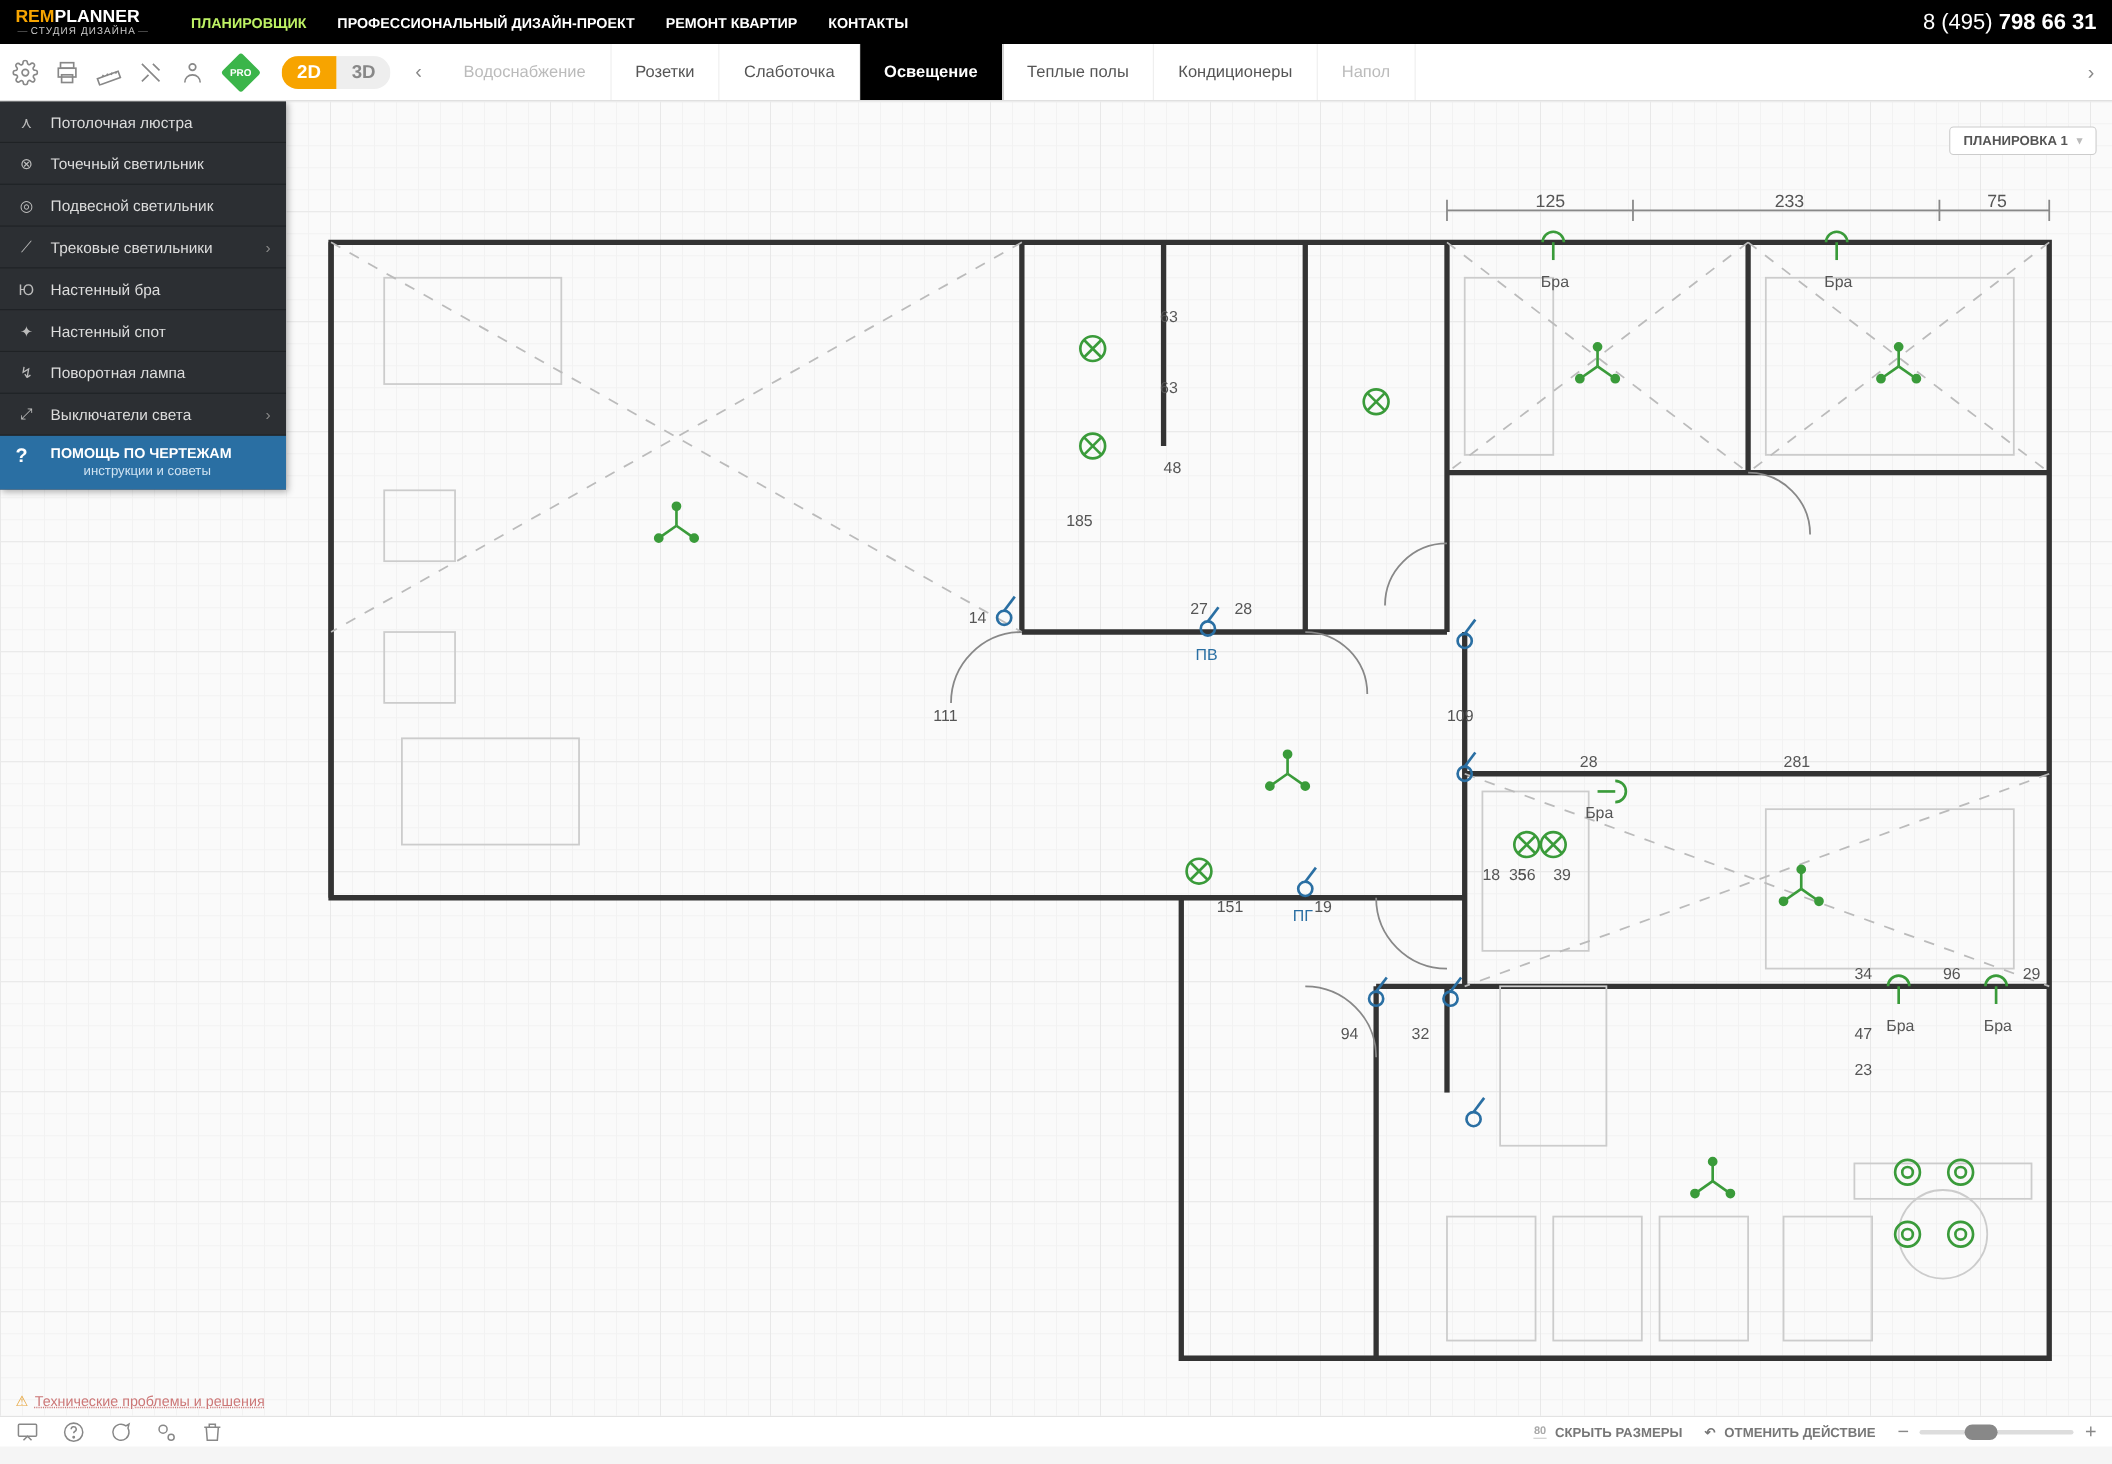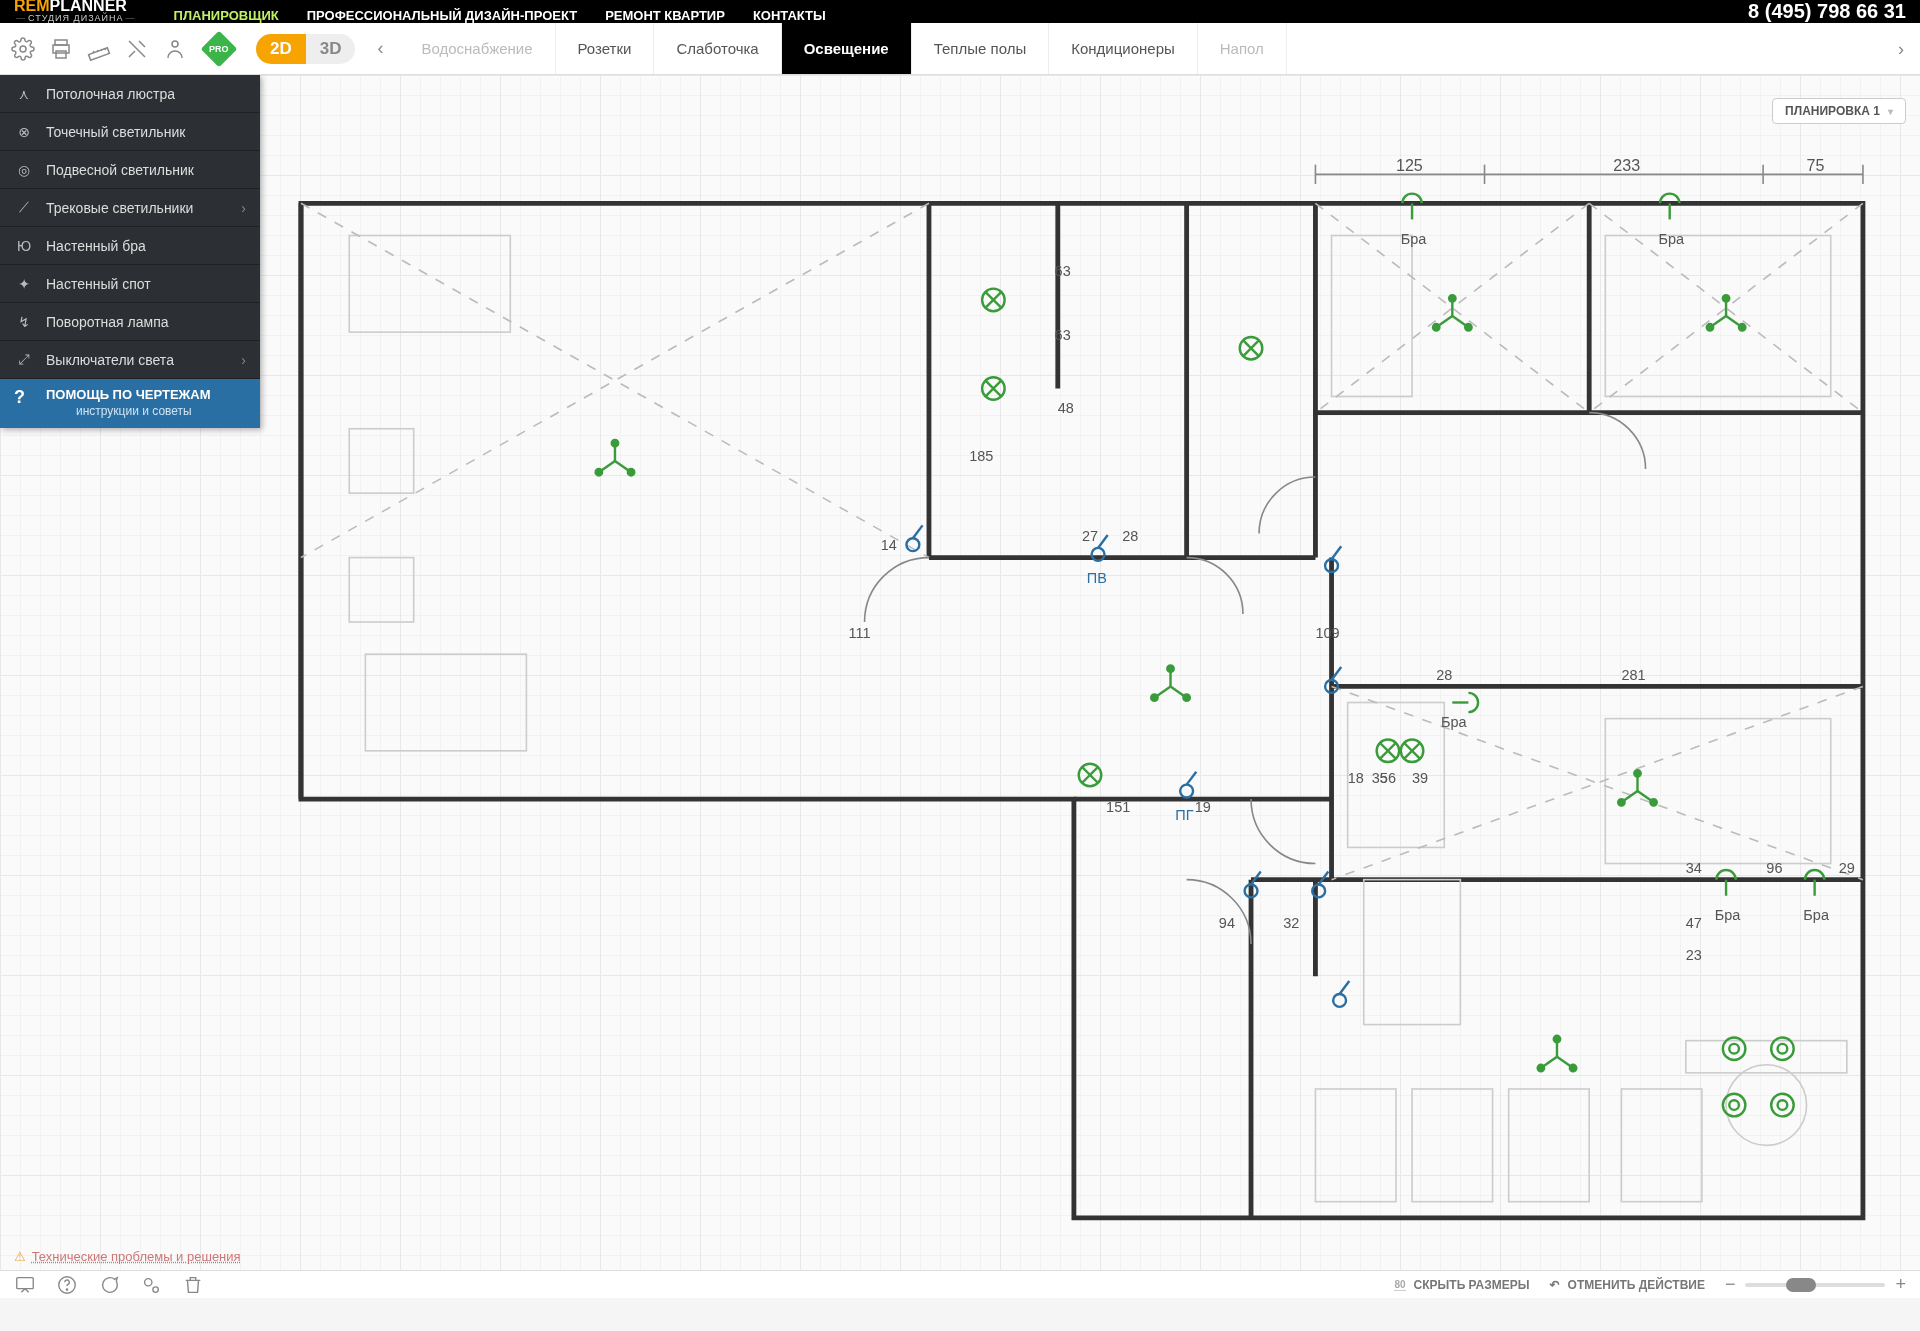--- a/index.html
+++ b/index.html
@@ -1,29 +1,29 @@
 <!DOCTYPE html>
 <html><head>
 <meta charset="utf-8">
 <style>
 * { margin:0; padding:0; box-sizing:border-box; font-family:Arial,Helvetica,sans-serif; }
 html,body { width:100%; height:100%; background:#f5f5f5; overflow:hidden; }
 
 
-.topbar { height:23px; background:#000; display:flex; align-items:flex-end; padding:0 14px; color:#fff; }
+.topbar { height:40px; background:#000; display:flex; align-items:center; padding:0 14px; color:#fff; }
 .logo { display:flex; flex-direction:column; line-height:1; }
 .logo .l1 { font-weight:700; font-size:16px; }
 .logo .l1 .rem { color:#f7a400; }
 .logo .l2 { font-size:9px; letter-spacing:1px; color:#ccc; text-align:center; position:relative; }
 .logo .l2::before,.logo .l2::after{content:"—";margin:0 2px;color:#666;}
 .topnav { display:flex; gap:28px; margin-left:36px; font-size:13px; font-weight:700; align-items:center; }
 .topnav .item.active { color:#bef264; }
 .topnav .item { color:#fff; cursor:pointer; }
 .phone { margin-left:auto; font-size:20px; }
-.phone .light { font-weight:700;margin-top:17px; }
+.phone .light { font-weight:400;margin-top:17px; }
 .phone .bold { font-weight:700; }
 
 
 .toolbar { height:52px; background:#fff; border-bottom:1px solid #ddd; display:flex; align-items:center; padding:0 10px; gap:12px; }
 .tbico { width:26px; height:26px; display:flex; align-items:center; justify-content:center; color:#888; cursor:pointer; }
 .tbico svg { width:24px; height:24px; stroke:#888; fill:none; stroke-width:1.5; }
 .pro-badge { width:26px; height:26px; transform:rotate(45deg); background:#3bb54a; display:flex; align-items:center; justify-content:center; border-radius:3px; margin:0 6px; cursor:pointer; }
 .pro-badge span { transform:rotate(-45deg); color:#fff; font-size:9px; font-weight:700; }
 .viewtoggle { display:flex; border-radius:16px; overflow:hidden; margin:0 6px; }
 .viewtoggle .seg { padding:5px 14px; font-size:17px; font-weight:700; cursor:pointer; background:#eee; }

